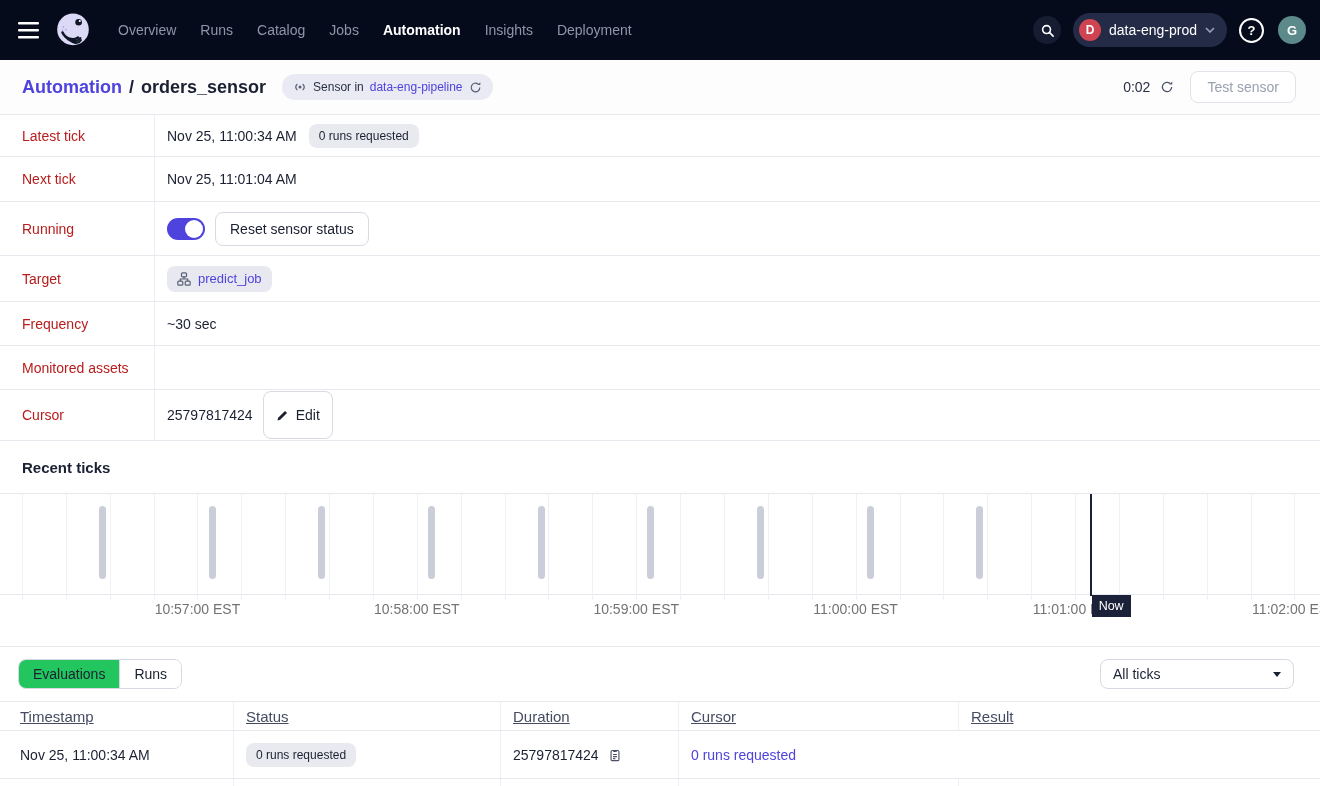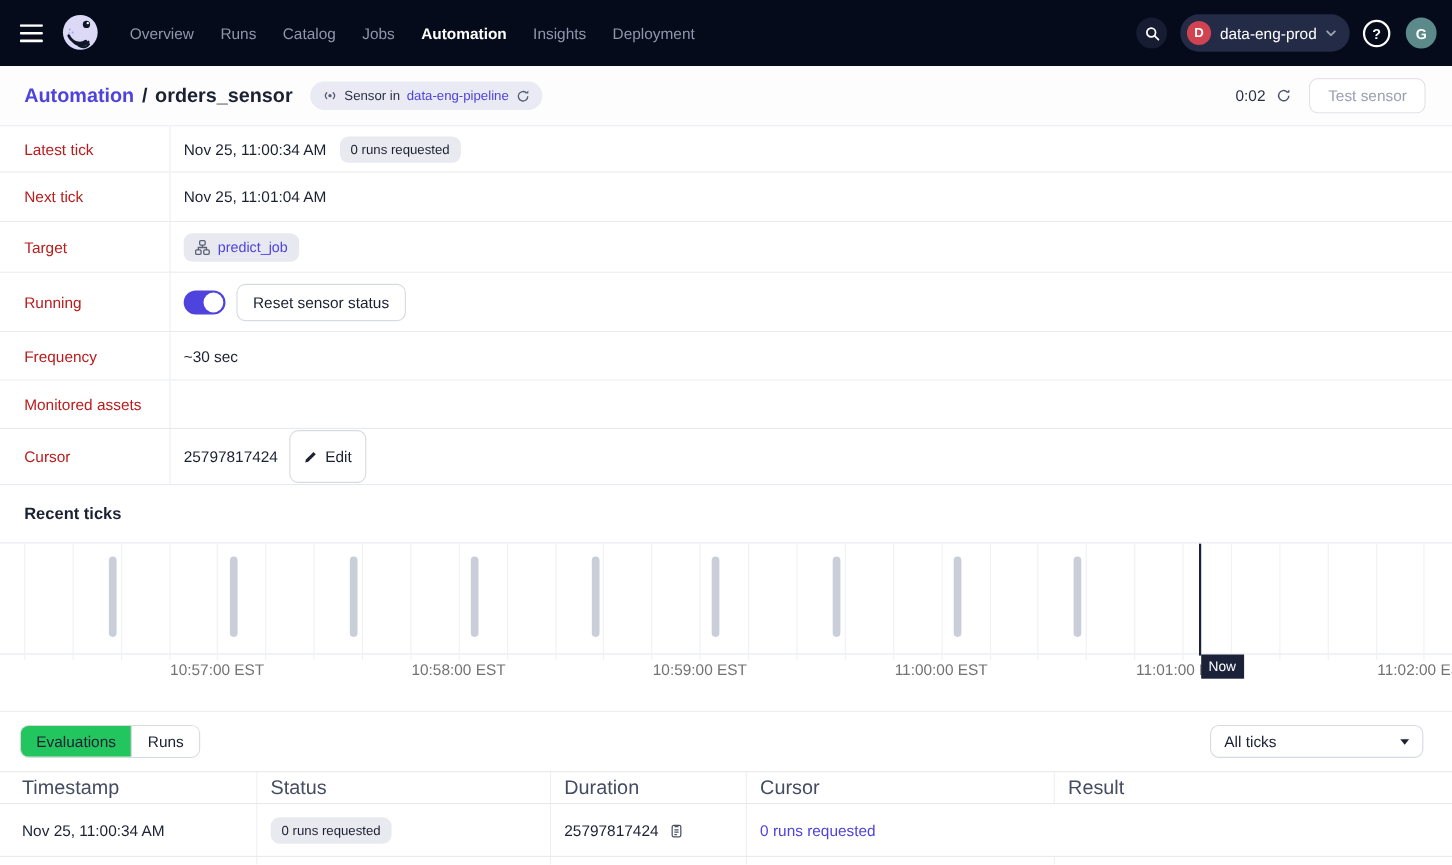--- a/index.html
+++ b/index.html
@@ -84,21 +84,21 @@
   .seg + .seg { border-left:1px solid #D6D9E1; }
   .ticks-select { margin-left:auto; width:194px; height:30px; border:1px solid #D6D9E1; border-radius:8px;
                   display:flex; align-items:center; justify-content:space-between; padding:0 12px;
                   font-size:14px; color:#1B2032; cursor:pointer; background:#fff; }
   .caret { width:0; height:0; border-left:4.5px solid transparent; border-right:4.5px solid transparent;
            border-top:5.5px solid #1B2032; }
 
   
   .t-grid { display:grid; grid-template-columns:233px 267px 178px 280px 1fr; align-items:stretch; }
   .t-header { height:30px; border-top:1px solid #E8E9EE; border-bottom:1px solid #E8E9EE; }
-  .t-header .cell { font-size:18px; color:#454C61; }
+  .t-header .cell { font-size:15px; color:#454C61;text-decoration:underline; }
   .t-row { height:48px; border-bottom:1px solid #E8E9EE; font-size:14px; color:#1B2032; }
   .t-partial { height:7px; }
   .cell { padding-left:12px; display:flex; align-items:center; gap:9px; border-left:1px solid #EEEFF2; }
   .cell:first-child { padding-left:20px; border-left:none; }
   .result-link { color:var(--accent,#4F43DD); cursor:pointer; }
   svg { display:block; }
 </style>
 </head>
 <body>
 
@@ -185,41 +185,41 @@
       <span>Nov 25, 11:00:34 AM</span>
       <span class="tag">0 runs requested</span>
     </div>
   </div>
   <div class="detail-row" style="height:45px">
     <div class="detail-label">Next tick</div>
     <div class="detail-value">
         <span>Nov 25, 11:01:04 AM</span>
       </div>
   </div>
+  <div class="detail-row" style="height:54px">
+    <div class="detail-label">Running</div>
+    <div class="detail-value" style="gap:10px">
+      <span class="toggle">
+          <span class="knob"></span>
+        </span>
+      <button class="btn reset-btn">Reset sensor status</button>
+    </div>
+  </div>
   <div class="detail-row" style="height:46px">
     <div class="detail-label">Target</div>
     <div class="detail-value">
       <span class="chip-job">
         <svg width="14" height="14" viewBox="0 0 14 14" fill="none" stroke="#5A6175" stroke-width="1.2">
           <rect x="4.5" y="0.8" width="5" height="4" rx="1"></rect>
             <rect x="0.8" y="9.2" width="5" height="4" rx="1"></rect>
             <rect x="8.2" y="9.2" width="5" height="4" rx="1"></rect>
           <path d="M7 4.8v2.2M3.3 9.2V7h7.4v2.2"></path>
         </svg>
         <span>predict_job</span>
       </span>
-    </div>
-  </div>
-  <div class="detail-row" style="height:54px">
-    <div class="detail-label">Running</div>
-    <div class="detail-value" style="gap:10px">
-      <span class="toggle">
-          <span class="knob"></span>
-        </span>
-      <button class="btn reset-btn">Reset sensor status</button>
     </div>
   </div>
   <div class="detail-row" style="height:44px">
     <div class="detail-label">Frequency</div>
     <div class="detail-value">
         <span>~30 sec</span>
       </div>
   </div>
   <div class="detail-row" style="height:44px">
     <div class="detail-label">Monitored assets</div>

